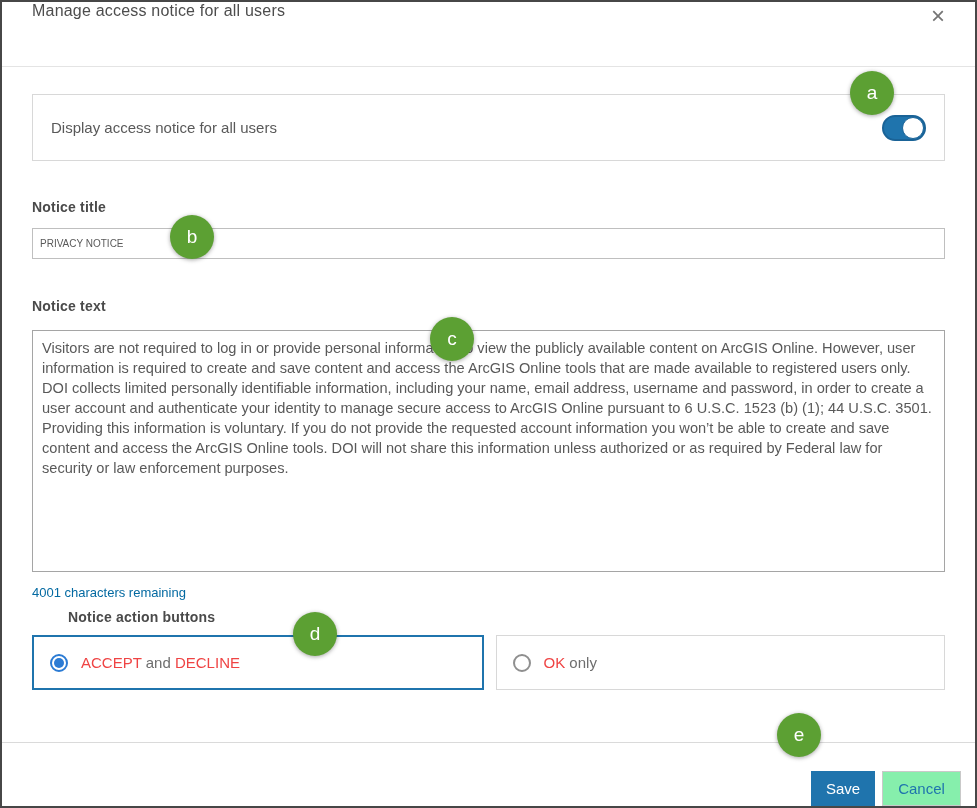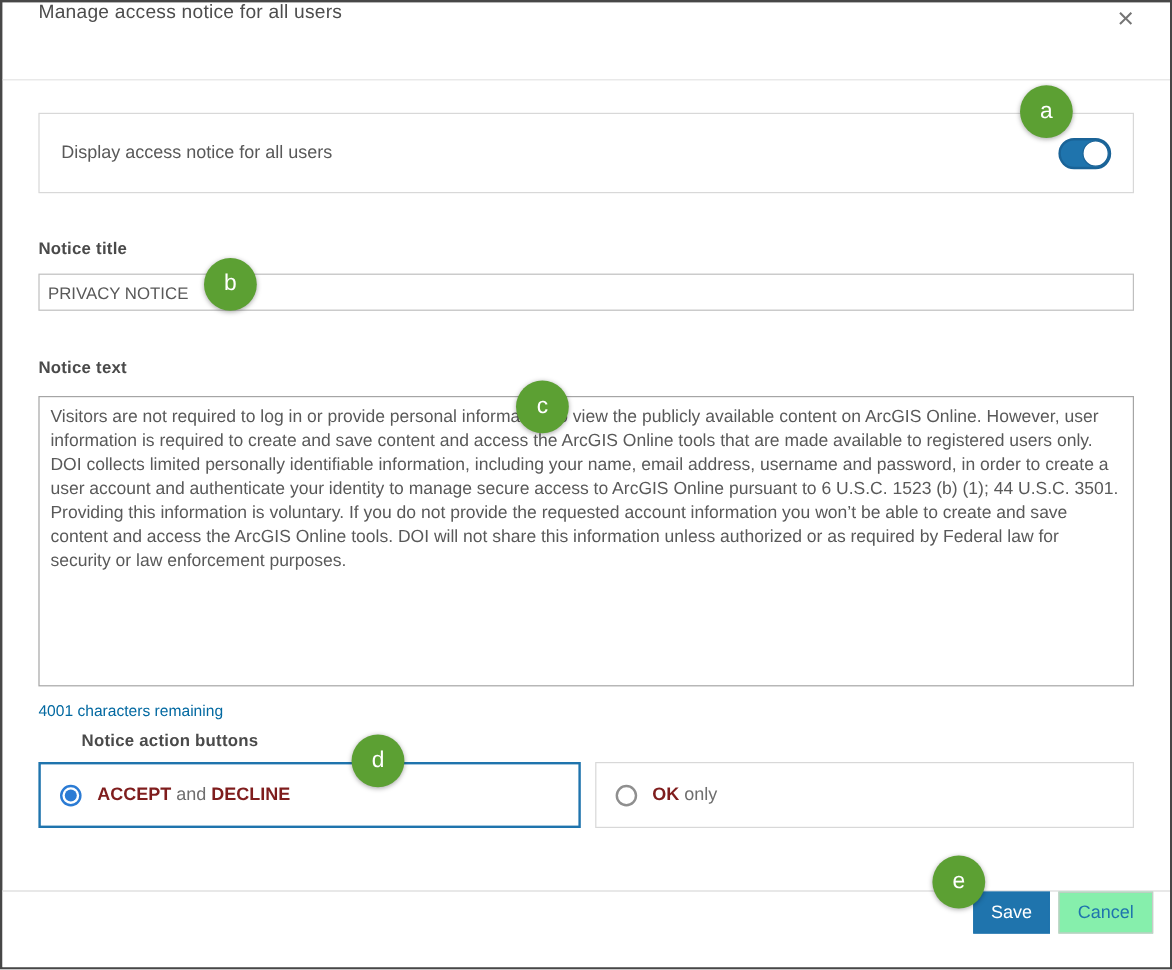--- a/index.html
+++ b/index.html
@@ -83,21 +83,21 @@
   }
   .label-title { margin-top: 38px; }
   .label-text { margin-top: 39px; }
 
   .text-input {
     margin-top: 13px;
     width: 100%;
     height: 31px;
     border: 1px solid #bfbfbf;
     font-family: "Liberation Sans", sans-serif;
-    font-size: 14px;
+    font-size: 10px;
     color: #595959;
     padding: 0 7px;
     outline: none;
   }
 
   .notice-textarea {
     margin-top: 16px;
     display: block;
     width: 100%;
     height: 242px;
@@ -149,32 +149,32 @@
     content: "";
     position: absolute;
     top: 2px; left: 2px;
     width: 10px; height: 10px;
     border-radius: 50%;
     background: #2b7bd4;
   }
   .radio-icon.unchecked { border: 2px solid #8f8f8f; }
 
   .radio-text { font-size: 15px; }
-  .radio-text .strong { font-weight: bold; color: #7f1d1d; }
+  .radio-text .strong { font-weight: normal; color: #ef4444; }
   .radio-text .mid { color: #6e6e6e; text-align: center; }
 
   
   .dialog-footer {
     position: absolute;
     left: 0; right: 0; bottom: 0;
     height: 64px;
     border-top: 1px solid #dadada;
     background: #fff;
     display: flex;
-    align-items: flex-start;
+    align-items: flex-end;
     justify-content: flex-end;
     padding-right: 14px;
     gap: 7px;
   }
   .save-btn {
     width: 64px;
     height: 35px;
     background: #1f74ad;
     color: #ffffff;
     border: 1px solid #1f74ad;

